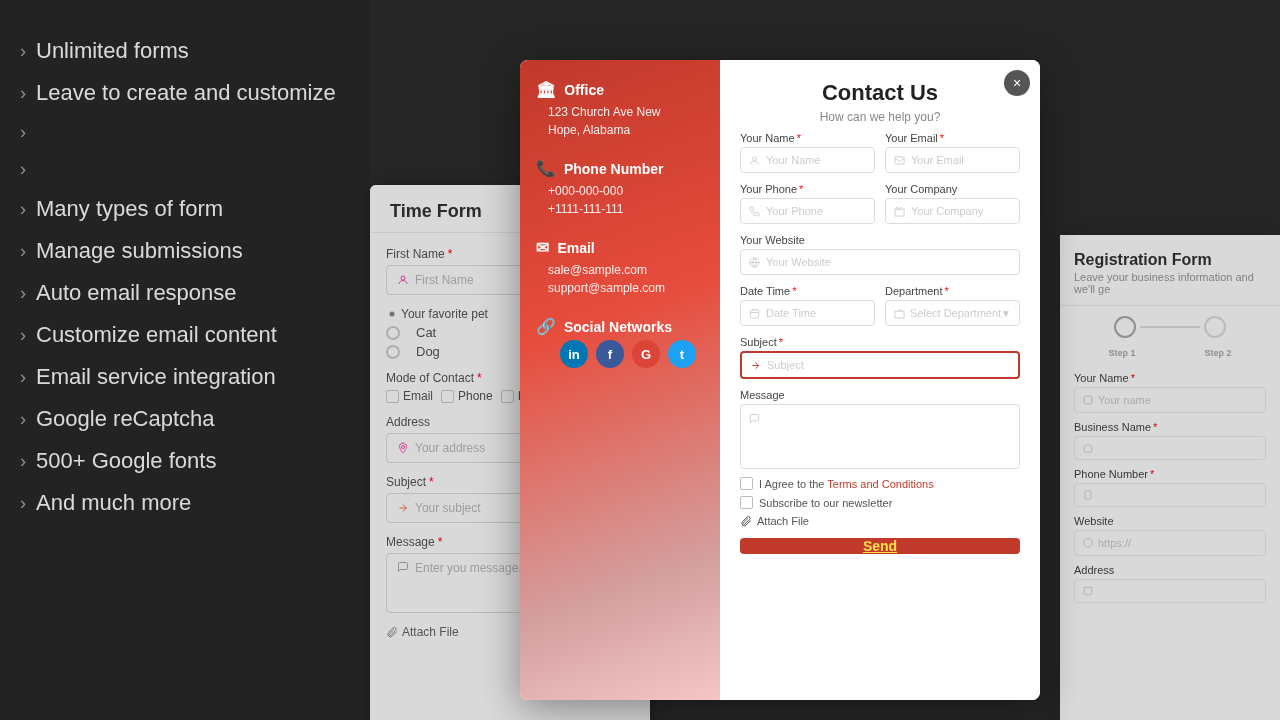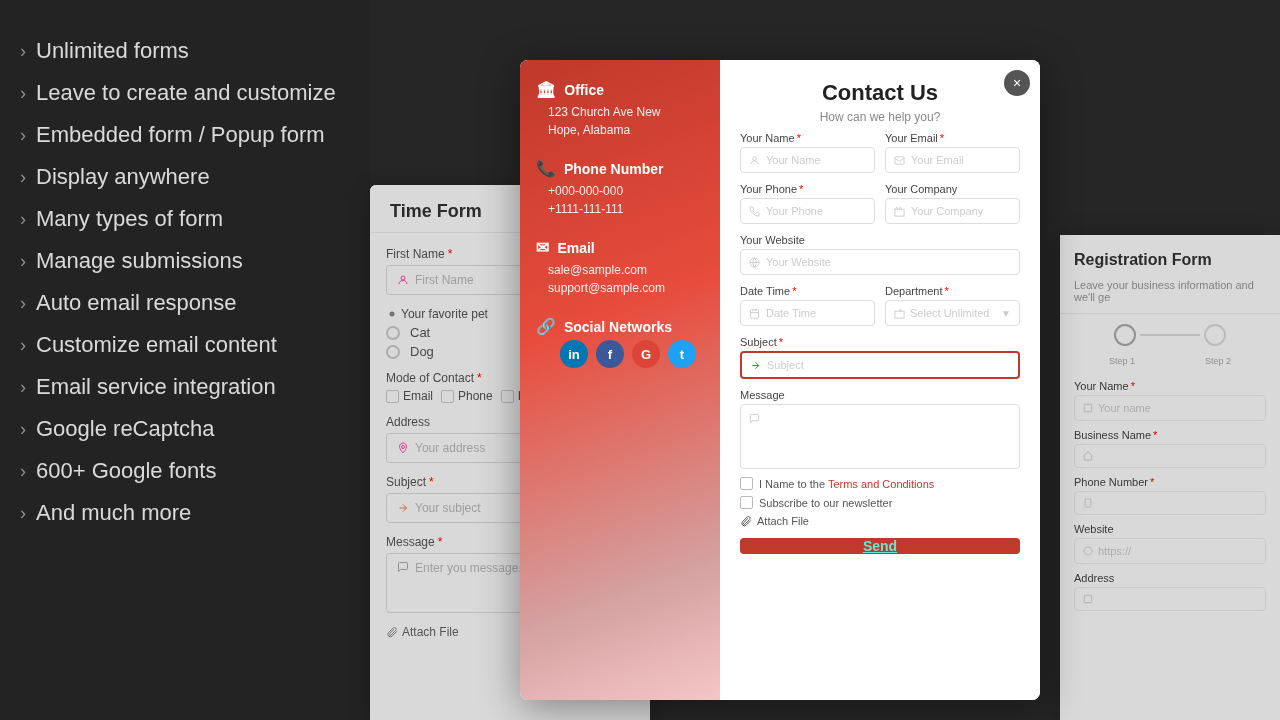--- a/index.html
+++ b/index.html
@@ -84,21 +84,21 @@
       border-radius: 4px;
       padding: 7px 10px;
       font-size: 13px;
       color: #999;
       display: flex;
       align-items: center;
       gap: 6px;
     }
     .lf-input svg { flex-shrink: 0; }
     .radio-group { display: flex; flex-direction: column; gap: 4px; }
-    .radio-item { display: flex; align-items: center; gap: 10px; font-size: 13px; color: #555; }
+    .radio-item { display: flex; align-items: center; gap: 16px; font-size: 13px; color: #555; }
     .radio-circle {
       width: 14px; height: 14px;
       border: 2px solid #ccc;
       border-radius: 50%;
       flex-shrink: 0;
     }
     .checkbox-group { display: flex; gap: 8px; flex-wrap: wrap; }
     .checkbox-item { display: flex; align-items: center; gap: 4px; font-size: 12px; color: #555; }
     .checkbox-box { width: 13px; height: 13px; border: 1px solid #ccc; border-radius: 2px; flex-shrink: 0; }
     .lf-textarea {
@@ -299,21 +299,21 @@
       display: flex;
       align-items: center;
       gap: 5px;
       font-size: 11px;
       color: #555;
       margin-bottom: 10px;
     }
     .send-btn {
       width: 100%;
       background: #c0392b;
-      color: #5eead4;
+      color: #fde047;
       border: none;
       border-radius: 4px;
       font-size: 14px;
       font-weight: 600;
       cursor: pointer;
       text-decoration: underline;
     }
     .close-btn {
       position: absolute;
       top: 10px;
@@ -347,21 +347,21 @@
       border-bottom: 1px solid #eee;
     }
     .reg-form-header h3 {
       font-size: 16px;
       font-weight: 700;
       color: #333;
     }
     .reg-form-header p {
       font-size: 11px;
       color: #999;
-      margin-top: 10px;
+      margin-top: 2px;
     }
     .steps-row {
       display: flex;
       align-items: center;
       gap: 0;
       padding: 10px 14px;
       justify-content: center;
     }
     .step-circle {
       width: 22px; height: 22px;
@@ -376,20 +376,21 @@
       flex: 1;
       height: 2px;
       background: #ddd;
       margin: 0 4px;
       max-width: 60px;
     }
     .steps-labels {
       display: flex;
       justify-content: space-around;
       padding: 0 14px 8px;
+      font-weight: bold;
     }
     .reg-form-body {
       padding: 6px 14px;
       display: flex;
       flex-direction: column;
       gap: 8px;
     }
     .reg-field-group { display: flex; flex-direction: column; gap: 3px; }
     .reg-label {
       font-size: 11px;
@@ -430,25 +431,23 @@
 <div class="feature-item">
       <span class="chevron">›</span>
       <span>Unlimited forms</span>
     </div>
     <div class="feature-item">
       <span class="chevron">›</span>
       <span>Leave to create and customize</span>
     </div>
     <div class="feature-item">
       <span class="chevron">›</span>
-      <span>Embedded form / Popup form</span>
-    </div>
-    <div class="feature-item">
-      <span class="chevron">›</span>
-      <span>Display anywhere</span>
+    </div>
+    <div class="feature-item">
+      <span class="chevron">›</span>
     </div>
     <div class="feature-item">
       <span class="chevron">›</span>
       <span>Many types of form</span>
     </div>
     <div class="feature-item">
       <span class="chevron">›</span>
       <span>Manage submissions</span>
     </div>
     <div class="feature-item">
@@ -462,21 +461,21 @@
     <div class="feature-item">
       <span class="chevron">›</span>
       <span>Email service integration</span>
     </div>
     <div class="feature-item">
       <span class="chevron">›</span>
       <span>Google reCaptcha</span>
     </div>
     <div class="feature-item">
       <span class="chevron">›</span>
-      <span>600+ Google fonts</span>
+      <span>500+ Google fonts</span>
     </div>
     <div class="feature-item">
       <span class="chevron">›</span>
       <span>And much more</span>
     </div>
   </div>
 
 <div class="logic-form-panel">
   <div class="logic-form-header">
     <h3>Time Form</h3>
@@ -718,21 +717,21 @@
         <div class="form-label">
             <span>Department</span>
             <span class="req">*</span>
           </div>
         <div class="select-input">
           <div style="display:flex; align-items:center; gap:5px;">
             <svg width="11" height="11" viewBox="0 0 24 24" fill="none" stroke="#ccc" stroke-width="2">
                 <rect x="2" y="7" width="20" height="15"></rect>
                 <path d="M16 7V5a2 2 0 00-4 0v2"></path>
               </svg>
-            <span style="color:#ccc; font-size:11px;">Select Unlimited</span>
+            <span style="color:#ccc; font-size:11px;">Select Department</span>
           </div>
           <span style="color:#ccc; font-size:10px;">▼</span>
         </div>
       </div>
     </div>
 
     <div style="margin-bottom:10px;">
       <div class="form-label">
           <span>Subject</span>
           <span class="req">*</span>
@@ -752,21 +751,21 @@
       <div class="message-textarea">
         <svg width="11" height="11" viewBox="0 0 24 24" fill="none" stroke="#ccc" stroke-width="2">
             <path d="M21 15a2 2 0 01-2 2H7l-4 4V5a2 2 0 012-2h14a2 2 0 012 2z"></path>
           </svg>
       </div>
     </div>
 
     <div class="check-row">
       <div class="check-box"></div>
       <div class="check-label">
-        <span>I Name to the</span> <a href="#">Terms and Conditions</a>
+        <span>I Agree to the</span> <a href="#">Terms and Conditions</a>
       </div>
     </div>
     <div class="check-row">
       <div class="check-box"></div>
       <div class="check-label">Subscribe to our newsletter</div>
     </div>
     <div class="attach-row">
       <svg width="12" height="12" viewBox="0 0 24 24" fill="none" stroke="#555" stroke-width="2">
           <path d="M21.44 11.05L12.25 20.24a5 5 0 01-7.07-7.07l9.19-9.19a3.5 3.5 0 014.95 4.95L10.12 18.2a2 2 0 01-2.83-2.83l8.5-8.49"></path>
         </svg>

